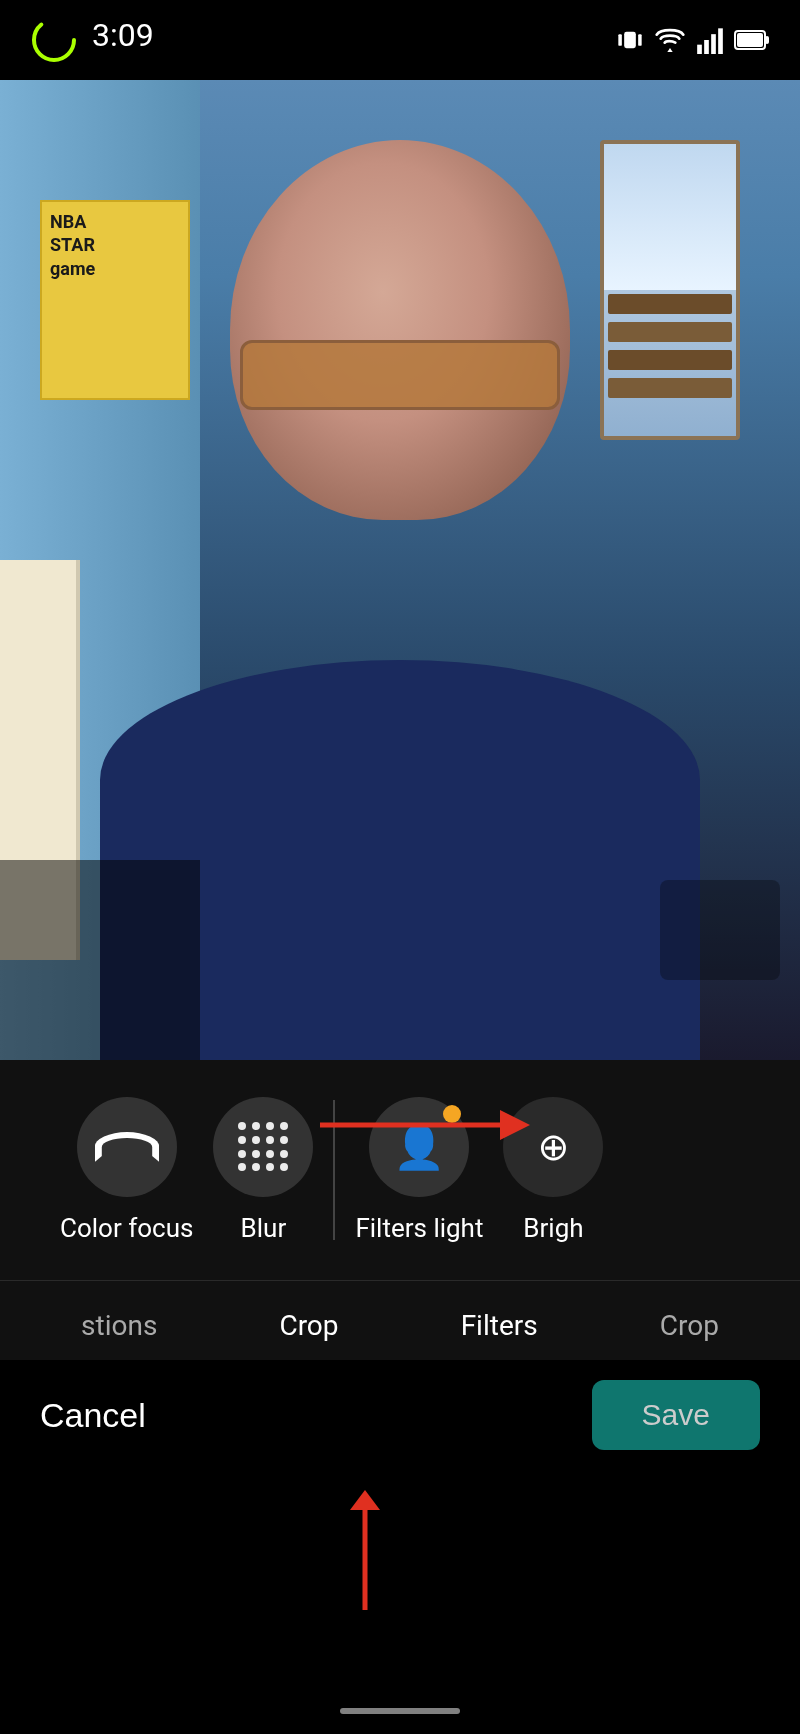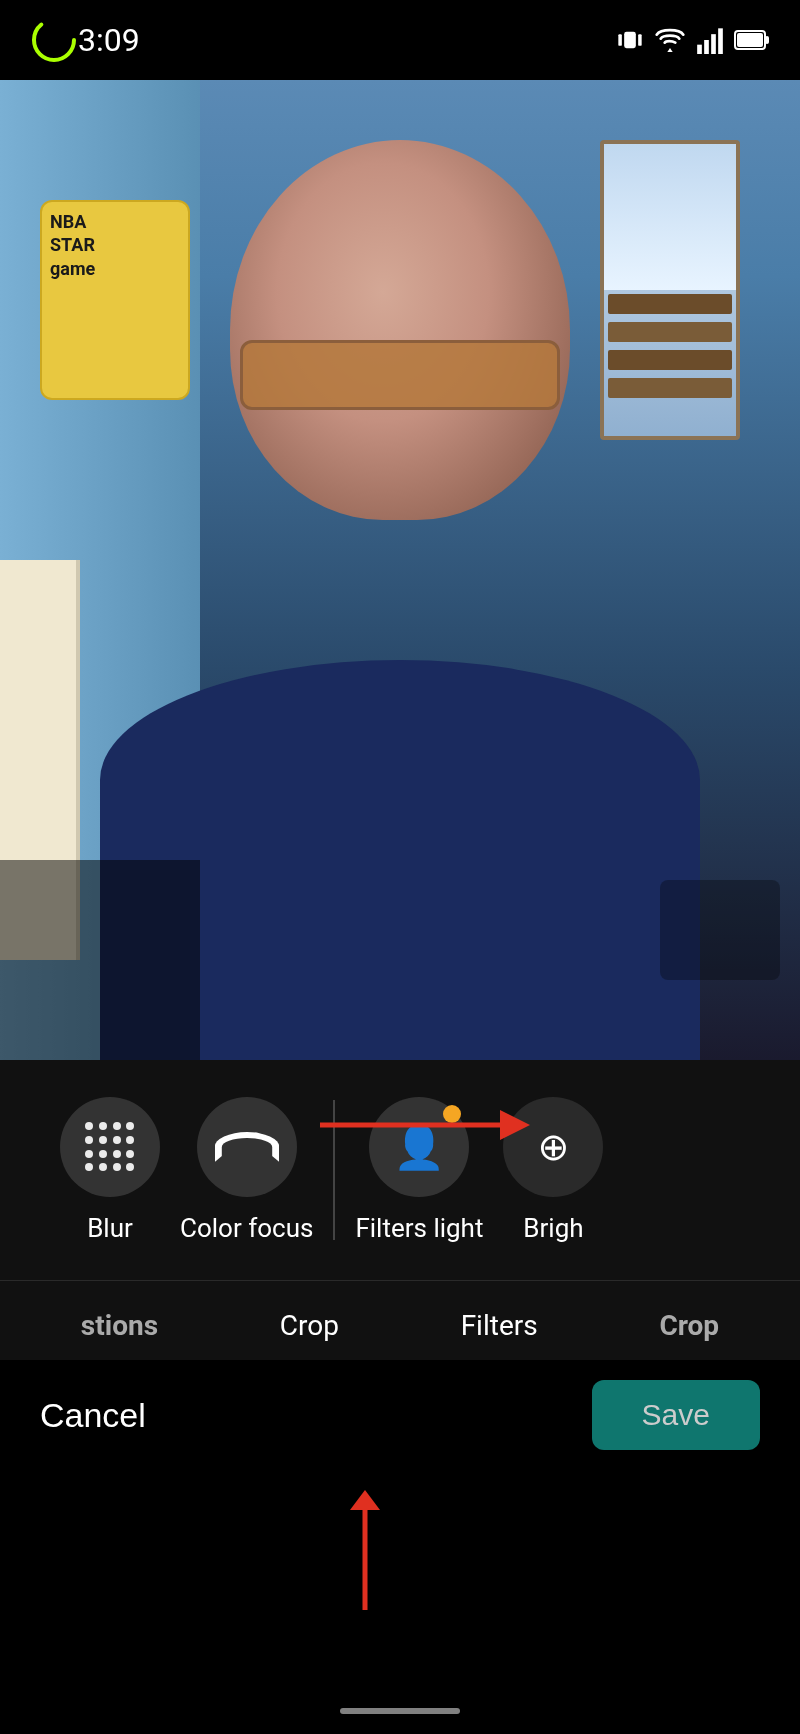--- a/index.html
+++ b/index.html
@@ -23,21 +23,21 @@
       justify-content: space-between;
       padding: 0 30px;
       position: absolute;
       top: 0;
       left: 0;
       z-index: 10;
     }
 
     .status-left {
       display: flex;
-      align-items: center;
+      gap: 14px;
     }
 
     .circle-icon {
       width: 48px;
       height: 48px;
     }
 
     .status-time {
       color: #fff;
       font-size: 32px;
@@ -117,21 +117,21 @@
 
     
     .poster {
       position: absolute;
       top: 120px;
       left: 40px;
       width: 150px;
       height: 200px;
       background: #e8c840;
       border: 2px solid #cca820;
-      border-radius: 12px;
+      border-radius: 0;
     }
 
     .poster-text {
       color: #1a1a1a;
       font-size: 18px;
       font-weight: bold;
       padding: 8px;
       line-height: 1.3;
     }
 
@@ -249,21 +249,20 @@
     }
 
     .tab-item.active {
       background: #555;
       color: #fff;
       font-weight: 500;
     }
 
     .tab-item.partial {
       color: #aaa;
-      font-weight: bold;
     }
 
     
     #action-bar {
       position: absolute;
       top: 1360px;
       left: 0;
       width: 800px;
       height: 110px;
       background: #000;
@@ -445,47 +444,47 @@
 
     <div style="position:absolute;bottom:80px;right:20px;width:120px;height:100px;background:rgba(0,0,0,0.3);border-radius:8px;"></div>
   </div>
 </div>
 
 <div id="tools-panel">
   <div class="tools-scroll">
 
     <div class="tool-item">
       <div class="tool-circle">
+        <div class="rainbow-arc"></div>
+      </div>
+      <span class="tool-label">Color focus</span>
+    </div>
+
+    <div class="tool-item">
+      <div class="tool-circle">
         <div class="dots-grid">
           <div class="dot"></div>
             <div class="dot"></div>
             <div class="dot"></div>
             <div class="dot"></div>
           <div class="dot"></div>
             <div class="dot"></div>
             <div class="dot"></div>
             <div class="dot"></div>
           <div class="dot"></div>
             <div class="dot"></div>
             <div class="dot"></div>
             <div class="dot"></div>
           <div class="dot"></div>
             <div class="dot"></div>
             <div class="dot"></div>
             <div class="dot"></div>
         </div>
       </div>
       <span class="tool-label">Blur</span>
-    </div>
-
-    <div class="tool-item">
-      <div class="tool-circle">
-        <div class="rainbow-arc"></div>
-      </div>
-      <span class="tool-label">Color focus</span>
     </div>
 
     <div class="divider-vertical"></div>
 
     <div class="tool-item">
       <div class="tool-circle">
         <div class="tool-dot"></div>
 
         <span class="person-icon">👤</span>
       </div>

